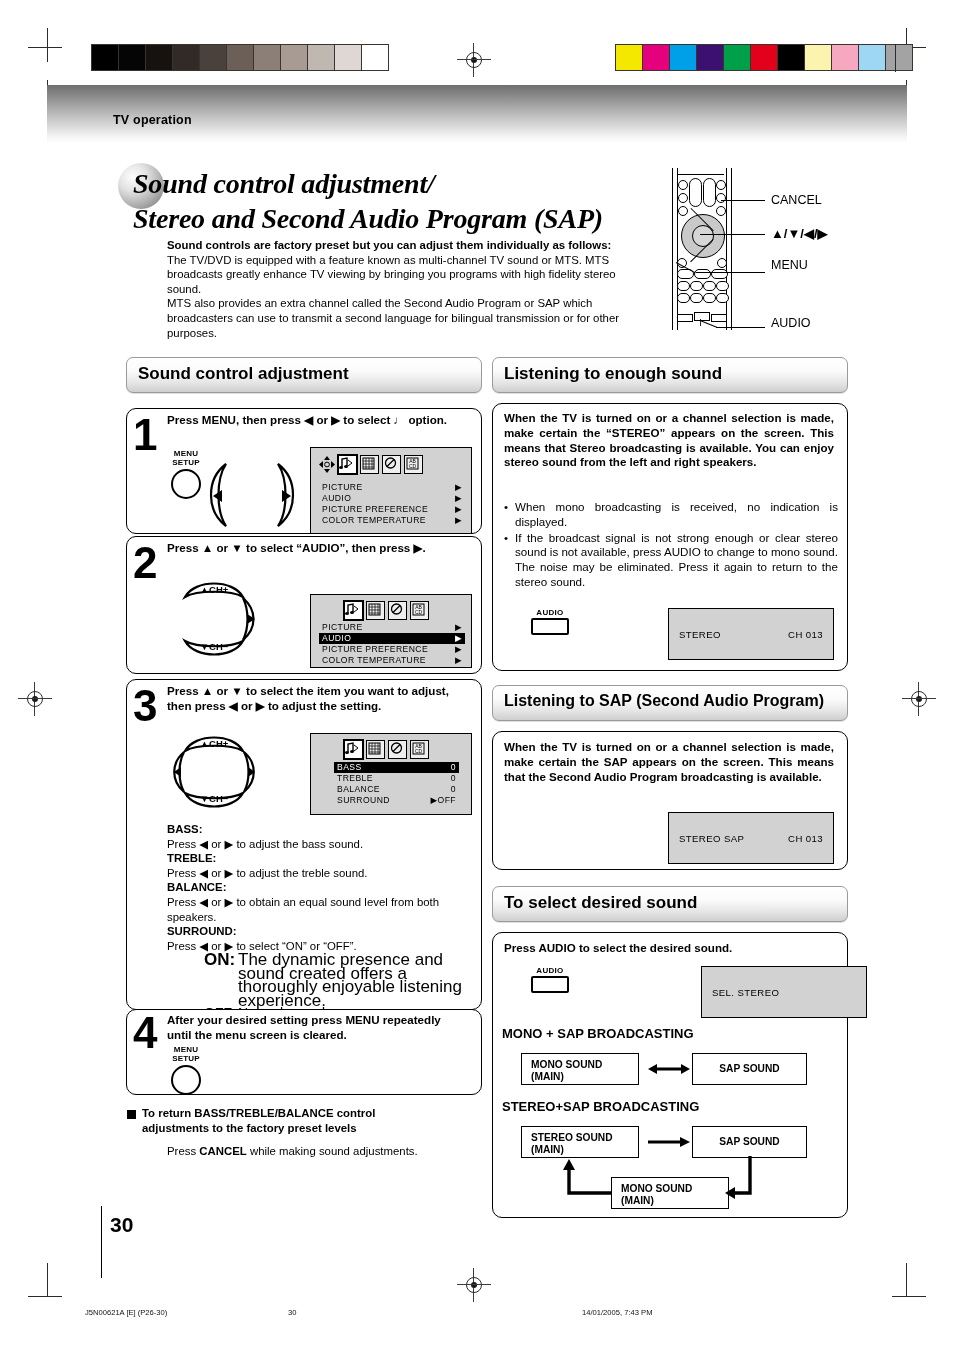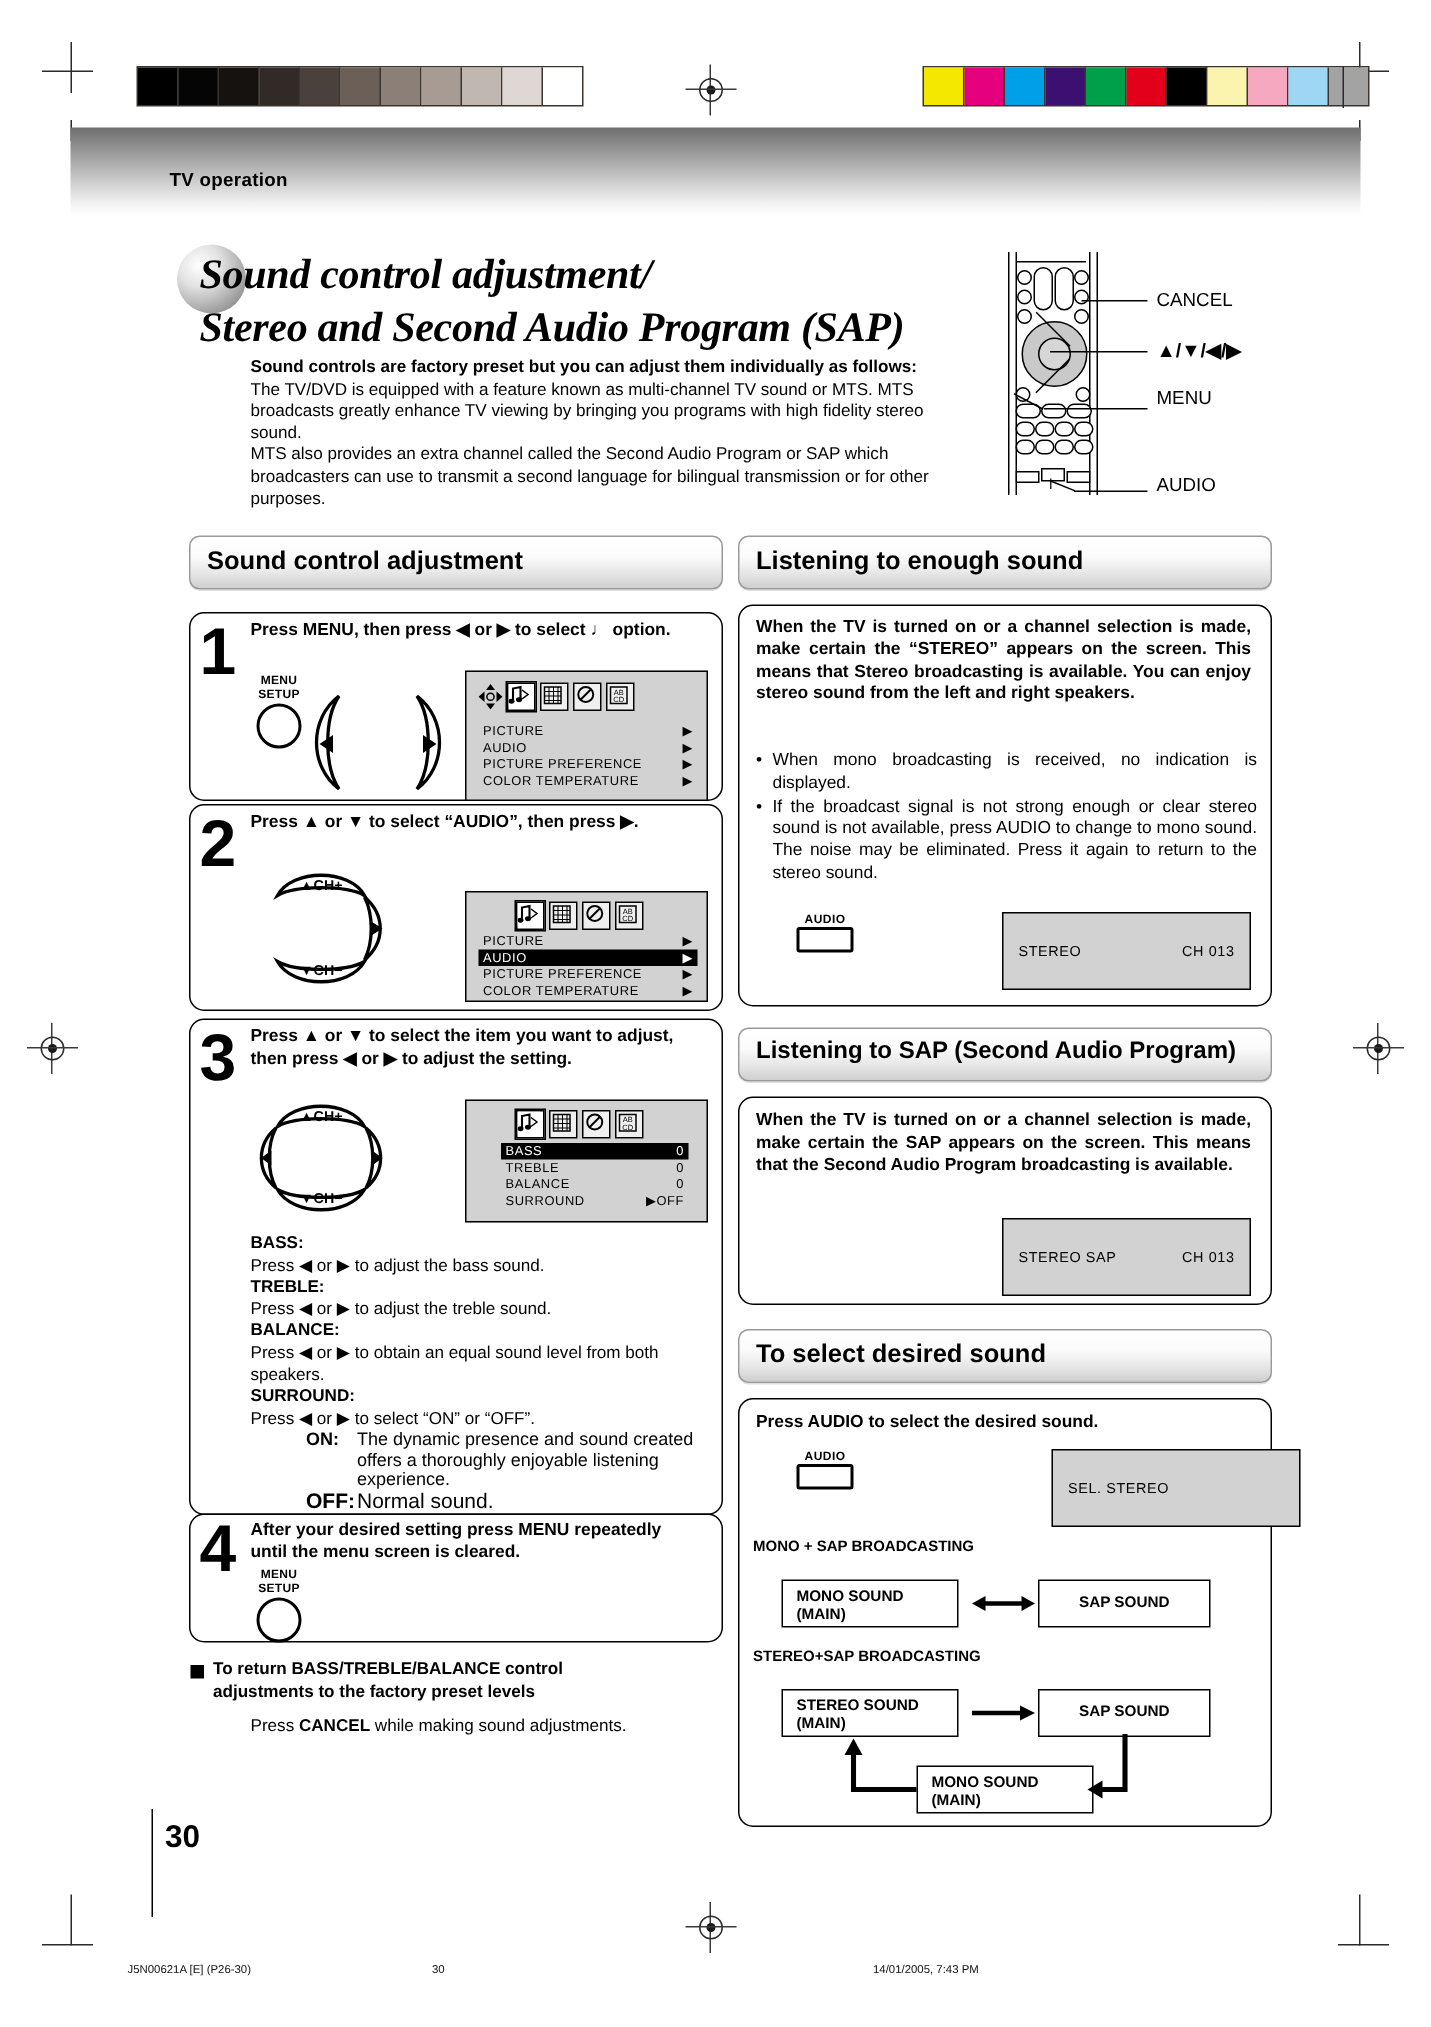--- a/index.html
+++ b/index.html
@@ -88,21 +88,21 @@
 
   
   .btxt{position:absolute;font-size:11.6px;line-height:14.8px;color:#000;}
   .btxt.bold{font-weight:bold;text-align:justify;}
 
   .audiokey{position:absolute;text-align:center;}
   .audiokey .al{font-size:8px;font-weight:bold;color:#000;letter-spacing:.3px;}
   .audiokey .ab{width:34px;height:13px;border:2.4px solid #000;border-radius:2px;margin:1px auto 0;background:#fff;}
 
   .flowbox{position:absolute;border:1.6px solid #000;background:#fff;font-size:10.2px;font-weight:bold;line-height:12.4px;color:#000;padding:5px 0 0 9px;box-sizing:border-box;}
-  .flowlabel{position:absolute;font-size:10px;font-weight:bold;color:#000;}
+  .flowlabel{position:absolute;font-size:13px;font-weight:bold;color:#000;}
 
   .pageno{position:absolute;left:110px;top:1213px;font-size:21px;font-weight:bold;color:#000;}
   .pagerule{position:absolute;left:101px;top:1206px;width:1.4px;height:72px;background:#000;}
   .foot{position:absolute;font-size:7.6px;color:#111;white-space:nowrap;}
 </style>
 </head>
 <body>
 
 <div class="pg">
 
@@ -439,21 +439,21 @@
 
   <div id="adjdesc" style="position:absolute;left:167px;top:822px;width:305px;">
       <div style="font-size: 11.4px; line-height: 14.6px; font-weight: bold; color: rgb(0, 0, 0);">BASS:</div>
       <div style="font-size: 11.4px; line-height: 14.6px; color: rgb(0, 0, 0);">Press ◀ or ▶ to adjust the bass sound.</div>
       <div style="font-size: 11.4px; line-height: 14.6px; font-weight: bold; color: rgb(0, 0, 0);">TREBLE:</div>
       <div style="font-size: 11.4px; line-height: 14.6px; color: rgb(0, 0, 0);">Press ◀ or ▶ to adjust the treble sound.</div>
       <div style="font-size: 11.4px; line-height: 14.6px; font-weight: bold; color: rgb(0, 0, 0);">BALANCE:</div>
       <div style="font-size: 11.4px; line-height: 14.6px; color: rgb(0, 0, 0);">Press ◀ or ▶ to obtain an equal sound level from both speakers.</div>
       <div style="font-size: 11.4px; line-height: 14.6px; font-weight: bold; color: rgb(0, 0, 0);">SURROUND:</div>
       <div style="font-size: 11.4px; line-height: 14.6px; color: rgb(0, 0, 0);">Press ◀ or ▶ to select “ON” or “OFF”.</div>
-      <div style="font-size: 12px; line-height: 13.4px; color: rgb(0, 0, 0); margin-left: 37px; position: relative; padding-left: 34px;"><span style="position: absolute; left: 0px; top: 0px; font-weight: bold;">ON:</span><span>The dynamic presence and sound created offers a thoroughly enjoyable listening experience.</span></div>
+      <div style="font-size: 17px; line-height: 13.4px; color: rgb(0, 0, 0); margin-left: 37px; position: relative; padding-left: 34px;"><span style="position: absolute; left: 0px; top: 0px; font-weight: bold;">ON:</span><span>The dynamic presence and sound created offers a thoroughly enjoyable listening experience.</span></div>
       <div style="font-size: 14px; line-height: 13.4px; color: rgb(0, 0, 0); margin-left: 37px; position: relative; padding-left: 34px;"><span style="position: absolute; left: 0px; top: 0px; font-weight: bold;">OFF:</span><span>Normal sound.</span></div>
     </div>
 
   <div class="panel" style="left:126px;top:1009px;width:354px;height:84px;"></div>
   <div class="stepnum" style="left:133px;top:1013px;">4</div>
   <div class="steptxt" style="left:167px;top:1013px;width:300px;">After your desired setting press MENU repeatedly until the menu screen is cleared.</div>
   <div class="menukey" style="left:163px;top:1046px;width:46px;">
     <div class="kl">MENU</div>
     <div class="kl">SETUP</div>
     <div class="kc"></div>

